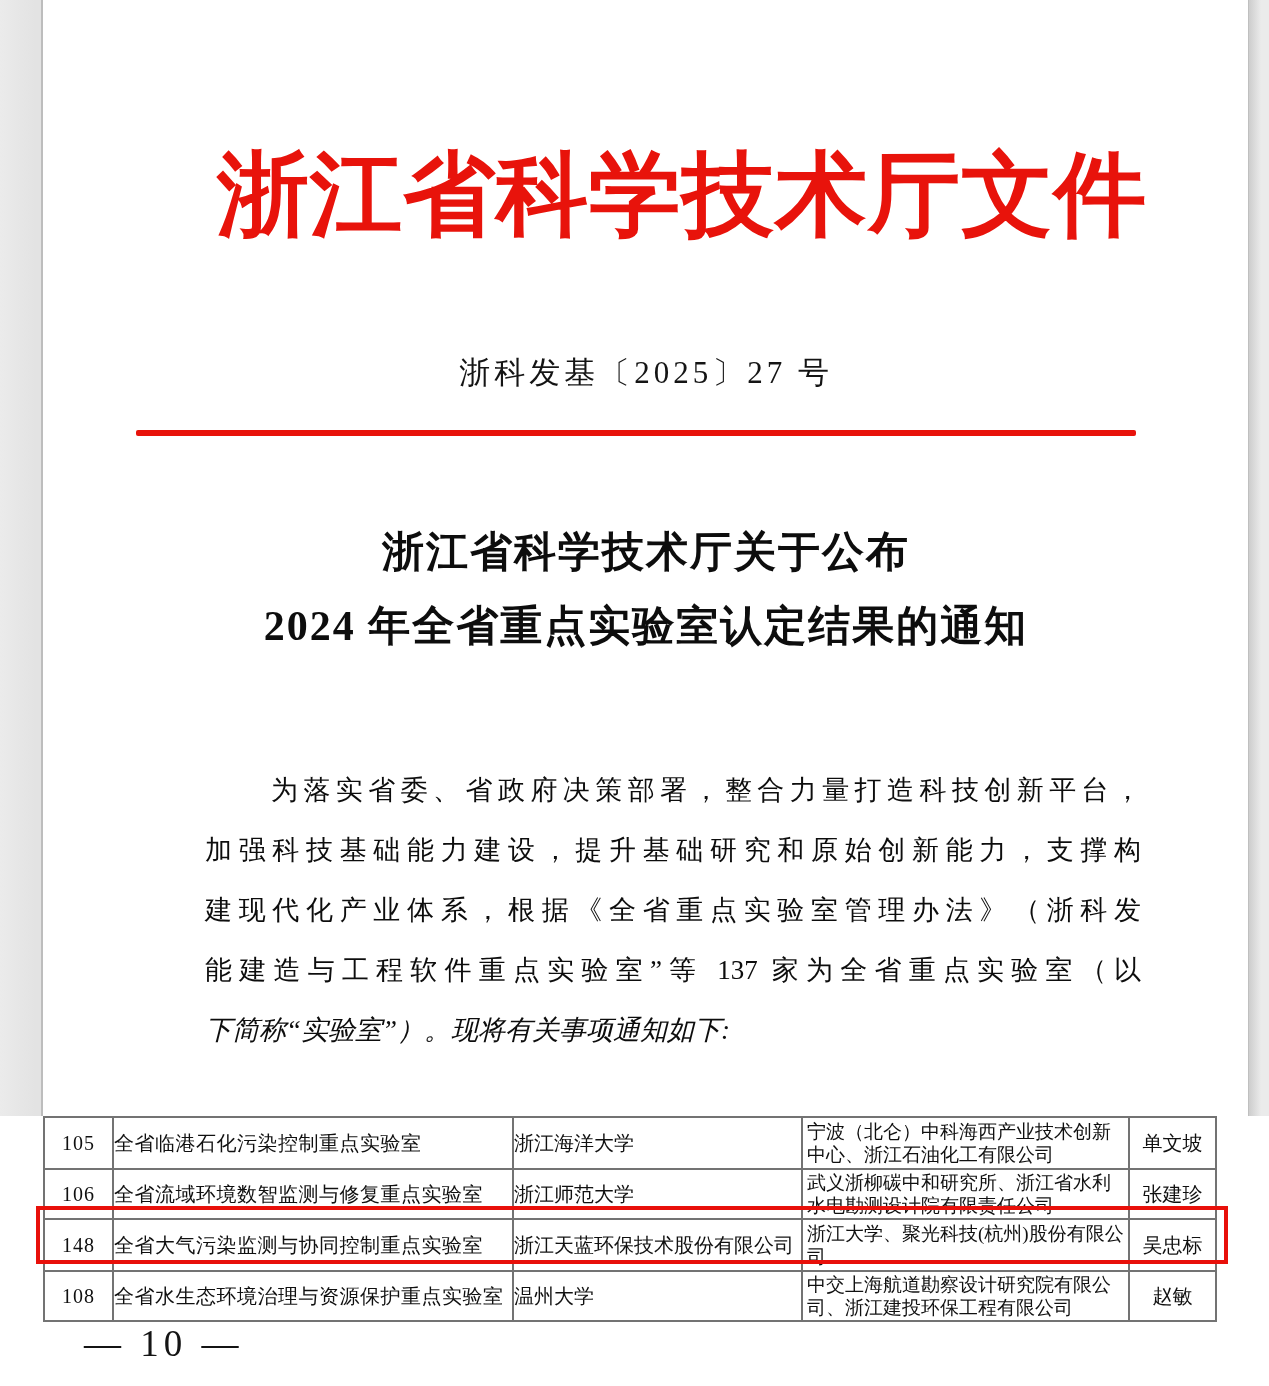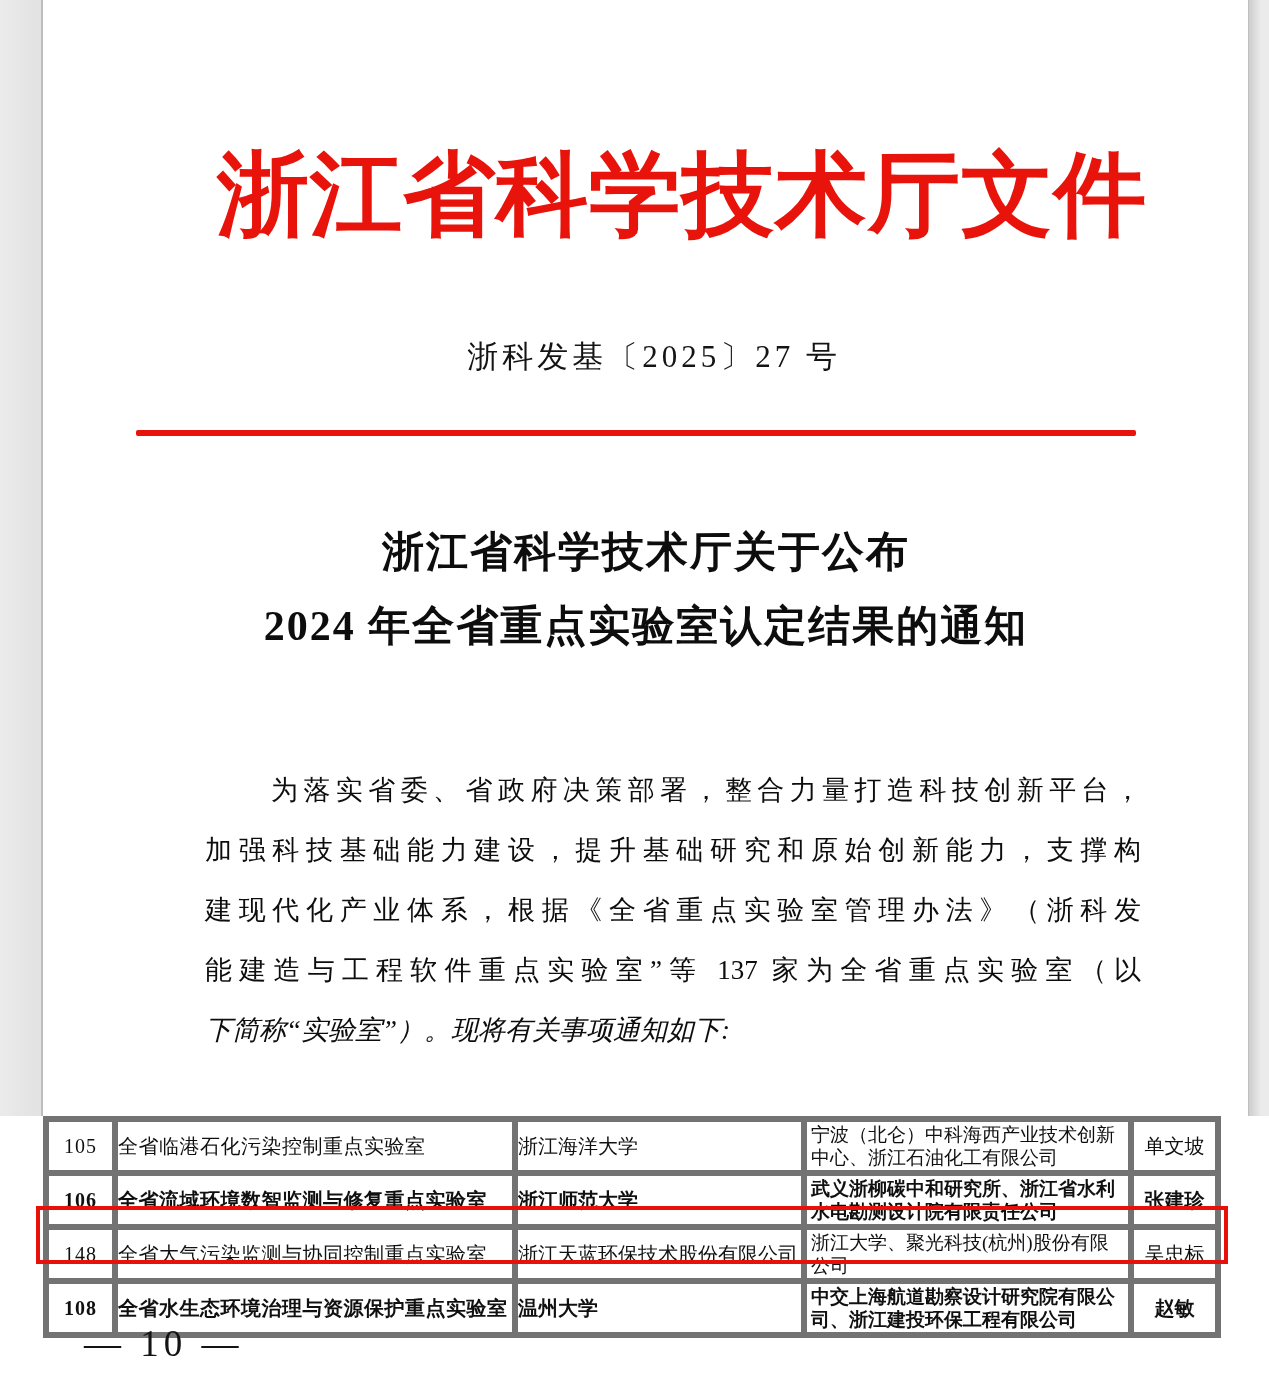--- a/index.html
+++ b/index.html
@@ -22,22 +22,22 @@
   }
   .bottom-section { position:absolute; left:0; top:1116px; width:1269px; height:270px; background:#ffffff; }
 
   
   .doc-title {
     position:absolute; left:42px; top:140px; width:1208px;
     text-align:center; font-size:92px; font-weight:bold; line-height:1.2;
     color:#e8130b; letter-spacing:1px;padding-left:36px;
   }
   .doc-number {
-    position:absolute; left:42px; top:336px; width:1208px;
-    text-align:center; font-size:31px; letter-spacing:4px; color:#141414;padding-left:8px;
+    position:absolute; left:42px; top:352px; width:1208px;
+    text-align:center; font-size:31px; letter-spacing:4px; color:#141414;
   }
   .red-rule {
     position:absolute; left:136px; top:430px; width:1000px; height:6px;
     background:#e8130b; border-radius:2px;
   }
   .notice-title { position:absolute; left:42px; width:1208px; text-align:center;
     font-size:42px; font-weight:bold; color:#0d0d0d; letter-spacing:2px; }
   .notice-title.line1 { top:524px; }
   .notice-title.line2 { top:598px; }
 
@@ -51,23 +51,23 @@
   }
   .body-line.first { text-indent:66px; }
   .body-line.last  { text-align-last:left;font-style:italic; }
 
   
   .lab-table {
     position:absolute; left:43px; top:1116px; width:1172px;
     border-collapse:collapse; table-layout:fixed;
     font-size:20px; color:#101010;
   }
-  .lab-table td { border:6px solid #737373; padding:0; vertical-align:middle; overflow:hidden; }
+  .lab-table td { border:2px solid #737373; padding:0; vertical-align:middle; overflow:hidden; }
   .lab-table tr.r-tall  { height:52px; }
-  .lab-table tr.r-short { height:46px;font-weight:bold; }
+  .lab-table tr.r-short { height:46px; }
   .cell-no   { text-align:center; font-size:20px; letter-spacing:1px; }
   .cell-lab  { padding-left:12px; letter-spacing:0.5px; }
   .cell-inst { padding-left:10px; }
   .cell-partners { font-size:19px; }
   .cell-partners .clip { padding:1px 4px; line-height:23px; max-height:48px; overflow:hidden;
     word-break:break-all; line-break:anywhere; }
   .cell-director { text-align:center; }
 
   .highlight-box {
     position:absolute; left:36px; top:1206px; width:1192px; height:58px;

